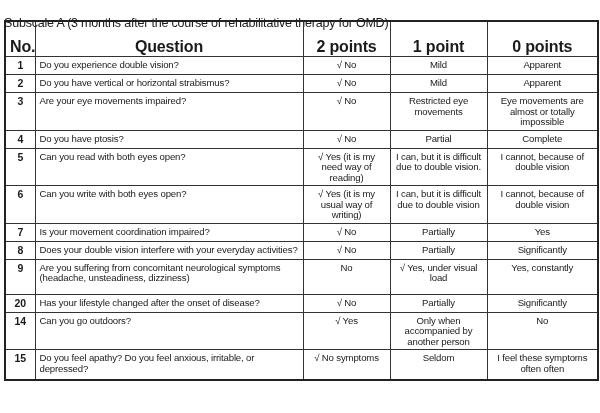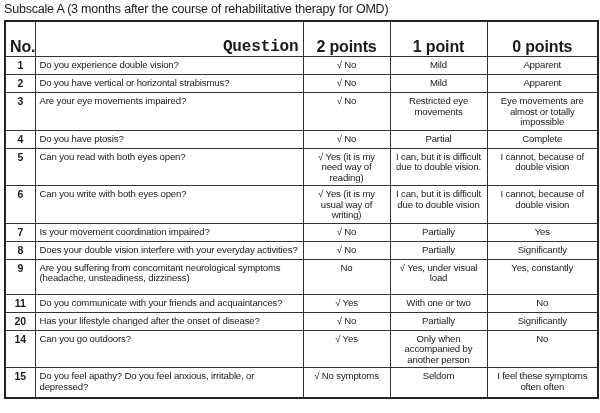--- a/index.html
+++ b/index.html
@@ -1,24 +1,24 @@
 <!DOCTYPE html>
 <html><head>
   <meta charset="utf-8">
   <style>
     html, body { margin: 0; padding: 0; background: #ffffff; }
     body { width: 600px; height: 413px; position: relative; overflow: hidden;
            font-family: "Liberation Sans", sans-serif; color: #1a1a1a; }
-    .caption { position: absolute; left: 4px; top: 2px; font-size: 12.5px; letter-spacing: -0.2px; white-space: nowrap; }
+    .caption { position: absolute; left: 4px; top: 16px; font-size: 12.5px; letter-spacing: -0.2px; white-space: nowrap; }
     table { position: absolute; left: 4px; top: 20px; width: 593px; border-collapse: collapse;
             border: 2px solid #222; table-layout: fixed; }
     td, th { border: 1px solid #333; font-size: 9.6px; line-height: 10.5px; vertical-align: top;
              padding: 3px 4px 2px 4px; letter-spacing: -0.15px; }
     th { font-weight: bold; font-size: 16px; padding: 20px 4px 2px 4px; }
-    th.q { text-align: right; font-family: Liberation Mono, monospace; }
+    th.q { text-align: center; }
     th.c, td.c { text-align: center; }
     td.n { text-align: center; font-weight: bold; font-size: 10.5px; }
     td.q { text-align: left; }
     col.cn { width: 30px; } col.cq { width: 268px; } col.c2 { width: 87px; } col.c1 { width: 97px; } col.c0 { width: 111px; }
     tr.h17 td, tr.h17 th { height: 12px; }
     tr.h34 td { height: 29px; }
     tr.h29 td { height: 24px; }
     tr.h36 td { height: 31px; }
   </style>
 </head>
@@ -101,27 +101,20 @@
         <td class="c">Significantly</td>
       </tr>
       <tr class="h34">
         <td class="n">9</td>
         <td class="q">Are you suffering from concomitant neurological symptoms (headache, unsteadiness, dizziness)</td>
         <td class="c">No</td>
         <td class="c">√ Yes, under visual load</td>
         <td class="c">Yes, constantly</td>
       </tr>
       <tr class="h17">
-        <td class="n">11</td>
-        <td class="q">Do you communicate with your friends and acquaintances?</td>
-        <td class="c">√ Yes</td>
-        <td class="c">With one or two</td>
-        <td class="c">No</td>
-      </tr>
-      <tr class="h17">
         <td class="n">20</td>
         <td class="q">Has your lifestyle changed after the onset of disease?</td>
         <td class="c">√ No</td>
         <td class="c">Partially</td>
         <td class="c">Significantly</td>
       </tr>
       <tr class="h36">
         <td class="n">14</td>
         <td class="q">Can you go outdoors?</td>
         <td class="c">√ Yes</td>

